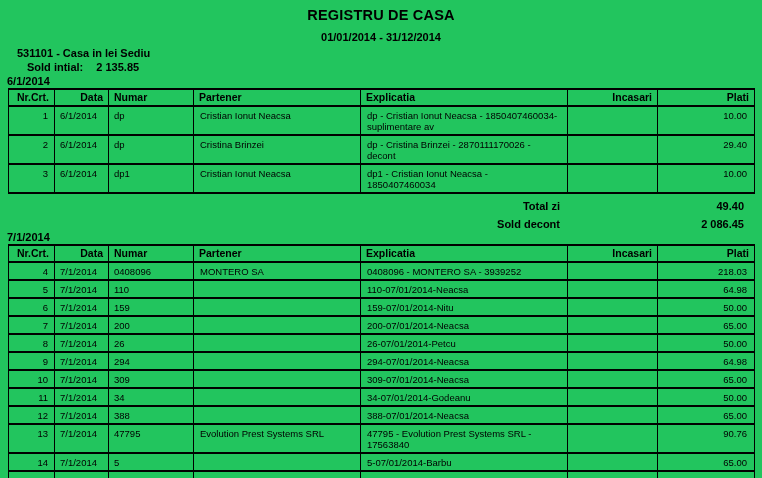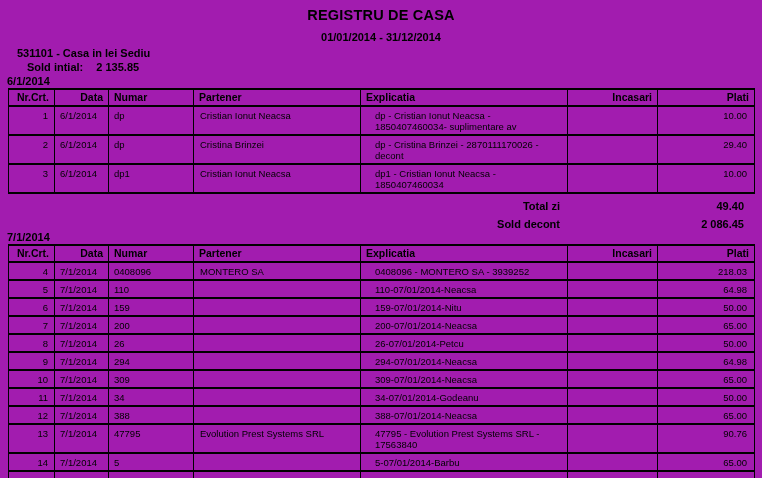--- a/index.html
+++ b/index.html
@@ -1,18 +1,18 @@
 <!DOCTYPE html>
 <html><head>
 <meta charset="utf-8">
 <style>
   html,body { margin:0; padding:0; background:#fff; }
   .page {
     position:relative; width:762px; height:478px; overflow:hidden;
-    background:#a21caf; color:#000;
+    background:#22c55e; color:#000;
     font-family:"Liberation Sans", sans-serif;
   }
   .title { text-align:center; font-weight:bold; font-size:14.5px; padding-top:7px; letter-spacing:0.2px; }
   .period { text-align:center; font-weight:bold; font-size:11px; margin-top:8px; }
   .account { margin:0 0 0 17px; font-weight:bold; font-size:11px; margin-top:4px; }
   .sold-initial { margin:2px 0 0 27px; font-weight:bold; font-size:11px; }
   .sold-initial .val { margin-left:10px; }
   .section-date { margin:2px 0 1px 7px; font-weight:bold; font-size:11px; }
   .section-date.second { margin-top:1px; }
 
@@ -34,21 +34,21 @@
   col.c-nr   { width:46px; }
   col.c-data { width:54px; }
   col.c-numar{ width:85px; }
   col.c-part { width:167px; }
   col.c-expl { width:207px; }
   col.c-inc  { width:90px; }
   col.c-plati{ width:97px; }
   .ledger th.h-nr, .ledger th.h-data { text-align:right; }
   .ledger th.h-inc, .ledger th.h-plati { text-align:right; }
   .ledger td.d-nr { text-align:right; padding-right:6px; }
-  .ledger td.d-expl { padding-left:14px; padding-right:8px; }
+  .ledger td.d-expl { padding-left:6px; padding-right:8px; }
   .ledger td.d-part { padding-left:6px; }
   .ledger td.d-inc, .ledger td.d-plati { text-align:right; padding-right:7px; }
   .ledger tr.partial td { height:10px; padding:0; }
 
   .totals-line {
     display:flex; width:745px; margin-left:8px;
     font-weight:bold; font-size:11px; margin-top:6px;
   }
   .totals-line .t-label { width:552px; text-align:right; }
   .totals-line .t-value { flex:1; text-align:right; padding-right:9px;padding-left:21px; }

